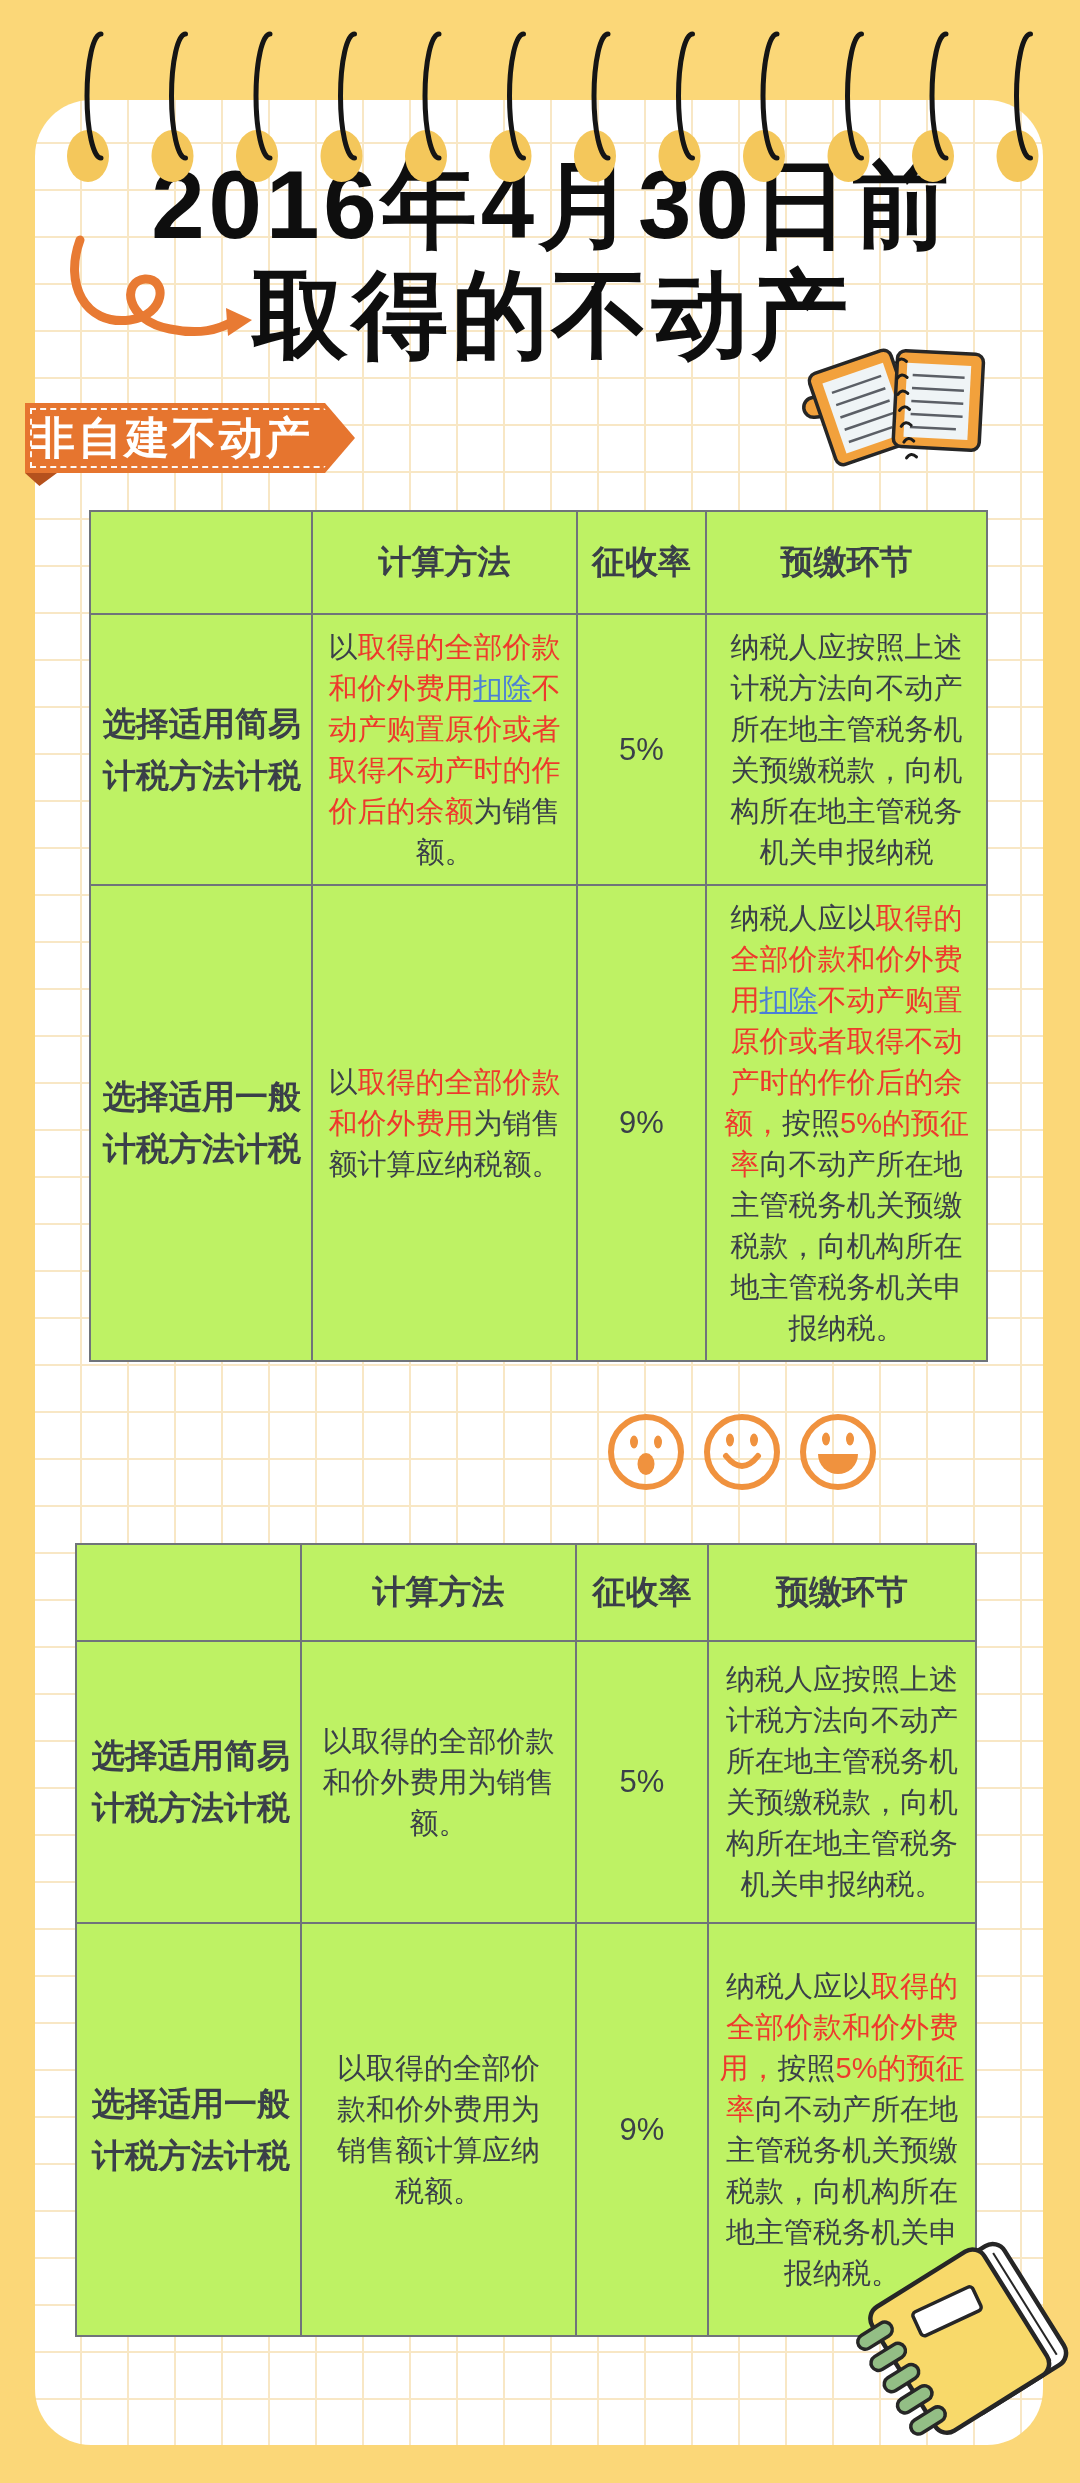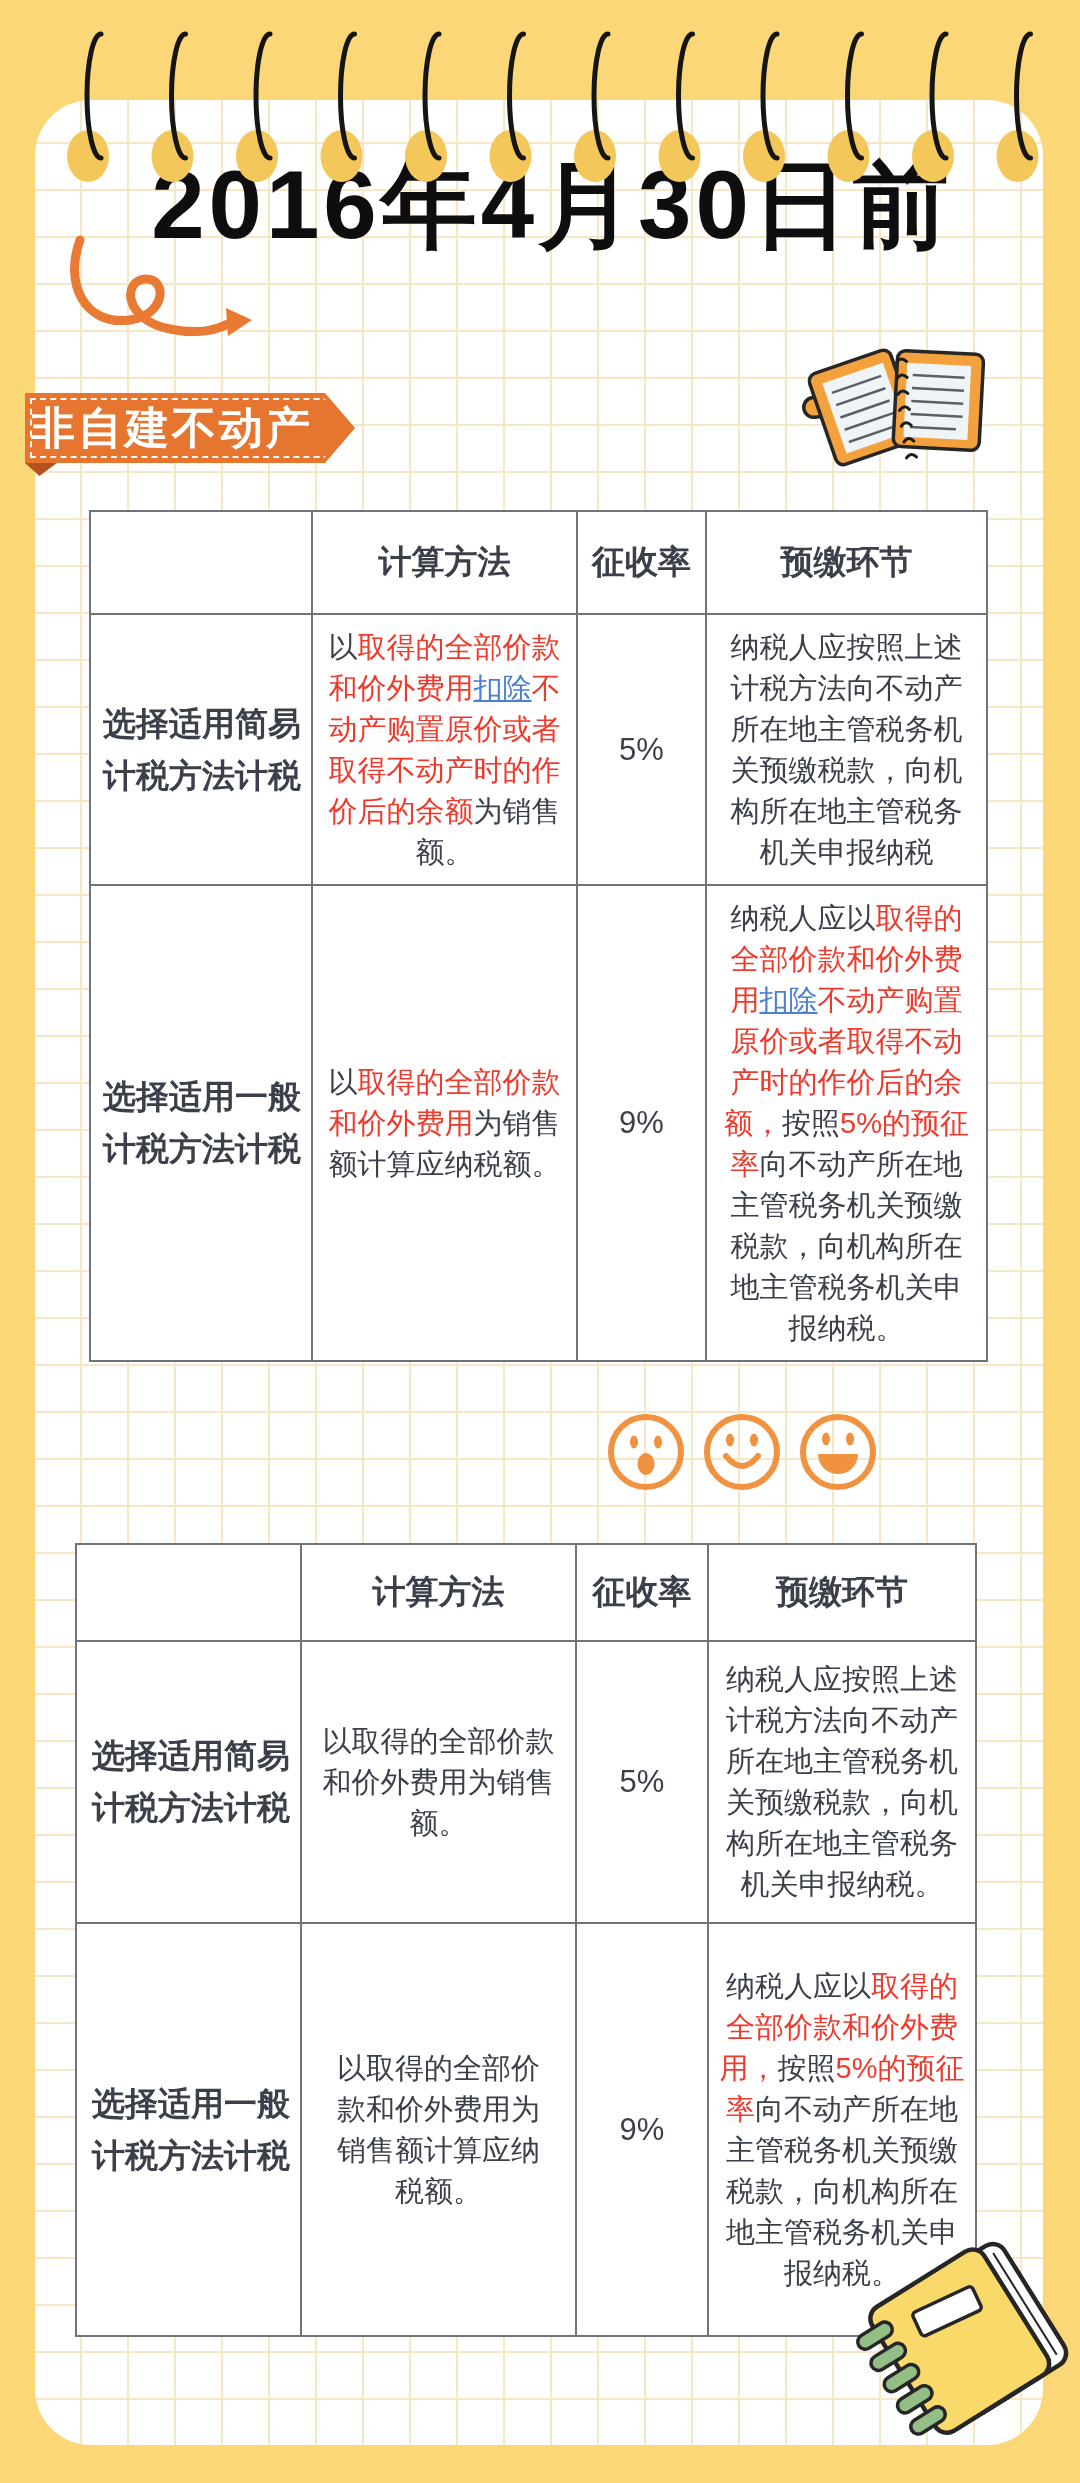--- a/index.html
+++ b/index.html
@@ -20,26 +20,26 @@
   .banner{position:absolute;z-index:4;height:70px;}
   .banner .body{position:absolute;left:0;top:0;right:0;bottom:0;background:#E6752F;
     clip-path:polygon(0 0,calc(100% - 30px) 0,100% 50%,calc(100% - 30px) 100%,0 100%);}
   .banner .body::before{content:"";position:absolute;inset:5px;
     border:2px dashed rgba(255,255,255,.95);box-sizing:border-box;
     clip-path:polygon(0 0,calc(100% - 26px) 0,100% 50%,calc(100% - 26px) 100%,0 100%);}
   .banner .fold{position:absolute;left:0;bottom:-13px;width:32px;height:13px;background:#B5511D;
     clip-path:polygon(0 0,100% 0,45% 100%);}
   .banner .label{position:absolute;left:0;right:36px;top:0;bottom:0;display:flex;align-items:center;
     justify-content:center;color:#ffffff;font-weight:bold;font-size:44px;letter-spacing:3px;}
-  .banner1{left:25px;top:393px;width:330px;}
+  .banner1{left:25px;top:403px;width:330px;}
   .banner2{left:42px;top:1426px;width:300px;}
 
   table.tbl{position:absolute;border-collapse:collapse;table-layout:fixed;z-index:3;
     font-size:29px;color:#3A3F49;}
-  .tbl th,.tbl td{border:2px solid #70747A;background:#ffffff;box-sizing:border-box;
+  .tbl th,.tbl td{border:2px solid #70747A;background:#bef264;box-sizing:border-box;
     vertical-align:middle;padding:8px 10px;}
   .tbl thead th{font-weight:bold;font-size:33px;text-align:center;}
   .tbl .rowlabel{font-weight:bold;font-size:33px;text-align:right;white-space:pre-line;line-height:52px;}
   .tbl td.calc,.tbl td.prepay{white-space:pre-line;text-align:center;line-height:41px;}
   .tbl td.rate{text-align:center;font-size:31px;}
   .tbl1{left:89px;top:510px;width:897px;}
   .tbl1 thead tr{height:103px;}
   .tbl1 tbody tr:nth-child(1){height:271px;}
   .tbl1 tbody tr:nth-child(2){height:476px;}
   .tbl2{left:75px;top:1543px;width:900px;}
@@ -80,21 +80,21 @@
       <ellipse cx="764" cy="156" rx="21" ry="26" fill="#F4C75B"></ellipse>
       <path d="M 777 34 A 14 62 0 1 0 777 158" fill="none" stroke="#151515" stroke-width="5" stroke-linecap="round"></path>
       <ellipse cx="848.5" cy="156" rx="21" ry="26" fill="#F4C75B"></ellipse>
       <path d="M 861.5 34 A 14 62 0 1 0 861.5 158" fill="none" stroke="#151515" stroke-width="5" stroke-linecap="round"></path>
       <ellipse cx="933" cy="156" rx="21" ry="26" fill="#F4C75B"></ellipse>
       <path d="M 946 34 A 14 62 0 1 0 946 158" fill="none" stroke="#151515" stroke-width="5" stroke-linecap="round"></path>
       <ellipse cx="1017.5" cy="156" rx="21" ry="26" fill="#F4C75B"></ellipse>
       <path d="M 1030.5 34 A 14 62 0 1 0 1030.5 158" fill="none" stroke="#151515" stroke-width="5" stroke-linecap="round"></path>
     </svg>
 
-  <h1 class="title"><span>2016年4月30日前</span><br></h1>
+  <h1 class="title"><span>2016年4月30日前</span><br><span>取得的不动产</span></h1>
 
   <svg class="arrow-squiggle" width="220" height="130" viewBox="0 0 220 130">
     <path d="M22 12 C 6 55, 26 98, 72 92 C 108 87, 110 50, 87 51 C 64 53, 66 92, 112 101 C 142 107, 160 102, 176 93" fill="none" stroke="#E87A33" stroke-width="9" stroke-linecap="round"></path>
     <path d="M168 80 L194 92 L170 108 Z" fill="#E87A33"></path>
   </svg>
 
   <div class="banner banner1">
     <div class="body"></div>
     <div class="fold"></div>
     <div class="label">非自建不动产</div>

